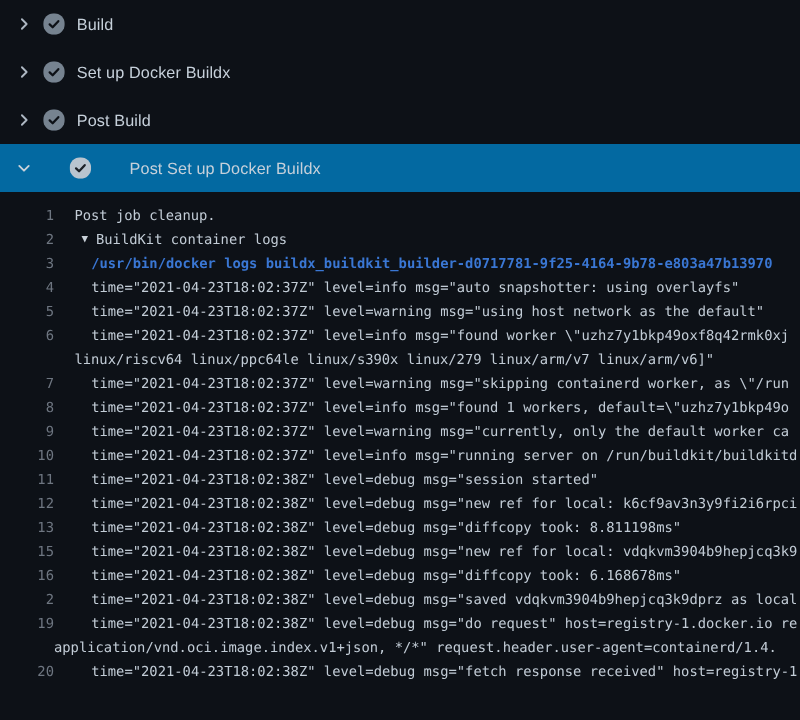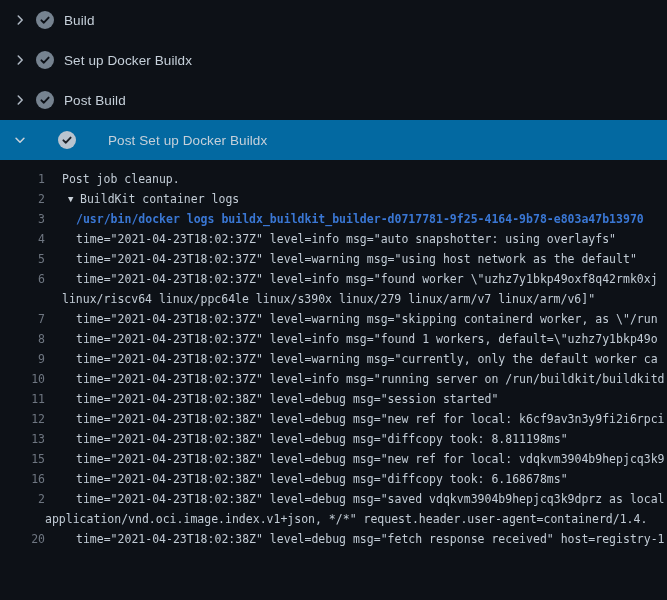--- a/index.html
+++ b/index.html
@@ -111,17 +111,18 @@
       <div class="log-line"><span class="num">7</span><span class="text plain" style="margin-left: 31px;">time="2021-04-23T18:02:37Z" level=warning msg="skipping containerd worker, as \"/run</span></div>
       <div class="log-line"><span class="num">8</span><span class="text plain" style="margin-left: 31px;">time="2021-04-23T18:02:37Z" level=info msg="found 1 workers, default=\"uzhz7y1bkp49o</span></div>
       <div class="log-line"><span class="num">9</span><span class="text plain" style="margin-left: 31px;">time="2021-04-23T18:02:37Z" level=warning msg="currently, only the default worker ca</span></div>
       <div class="log-line"><span class="num">10</span><span class="text plain" style="margin-left: 31px;">time="2021-04-23T18:02:37Z" level=info msg="running server on /run/buildkit/buildkitd</span></div>
       <div class="log-line"><span class="num">11</span><span class="text plain" style="margin-left: 31px;">time="2021-04-23T18:02:38Z" level=debug msg="session started"</span></div>
       <div class="log-line"><span class="num">12</span><span class="text plain" style="margin-left: 31px;">time="2021-04-23T18:02:38Z" level=debug msg="new ref for local: k6cf9av3n3y9fi2i6rpci</span></div>
       <div class="log-line"><span class="num">13</span><span class="text plain" style="margin-left: 31px;">time="2021-04-23T18:02:38Z" level=debug msg="diffcopy took: 8.811198ms"</span></div>
       <div class="log-line"><span class="num">15</span><span class="text plain" style="margin-left: 31px;">time="2021-04-23T18:02:38Z" level=debug msg="new ref for local: vdqkvm3904b9hepjcq3k9</span></div>
       <div class="log-line"><span class="num">16</span><span class="text plain" style="margin-left: 31px;">time="2021-04-23T18:02:38Z" level=debug msg="diffcopy took: 6.168678ms"</span></div>
       <div class="log-line"><span class="num">2</span><span class="text plain" style="margin-left: 31px;">time="2021-04-23T18:02:38Z" level=debug msg="saved vdqkvm3904b9hepjcq3k9dprz as local</span></div>
+      <div class="log-line"><span class="num">19</span><span class="text plain" style="margin-left: 31px;">time="2021-04-23T18:02:38Z" level=debug msg="do request" host=registry-1.docker.io re</span></div>
       <div class="log-line"><span class="num"></span><span class="text cont" style="">application/vnd.oci.image.index.v1+json, */*" request.header.user-agent=containerd/1.4.</span></div>
       <div class="log-line"><span class="num">20</span><span class="text plain" style="margin-left: 31px;">time="2021-04-23T18:02:38Z" level=debug msg="fetch response received" host=registry-1</span></div>
     </div>
 
 </div>
 
 </body></html>

